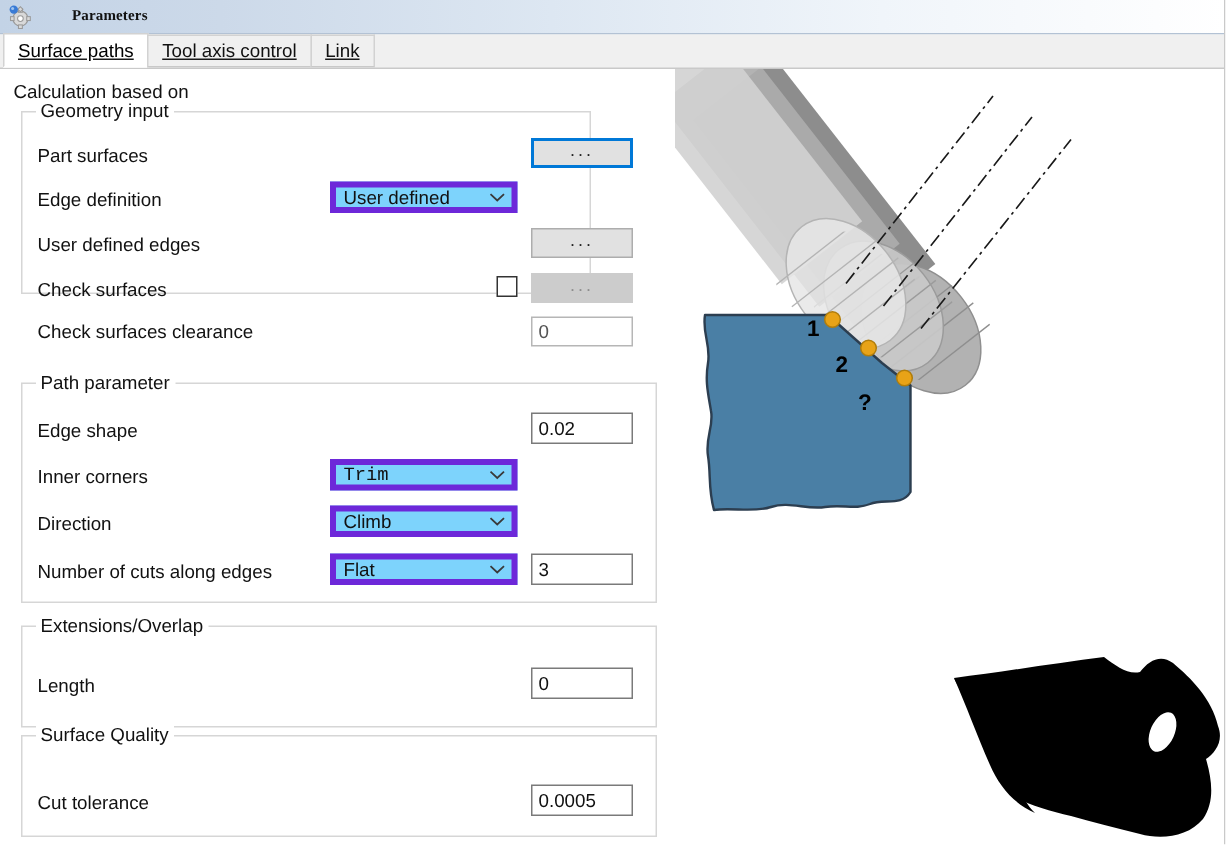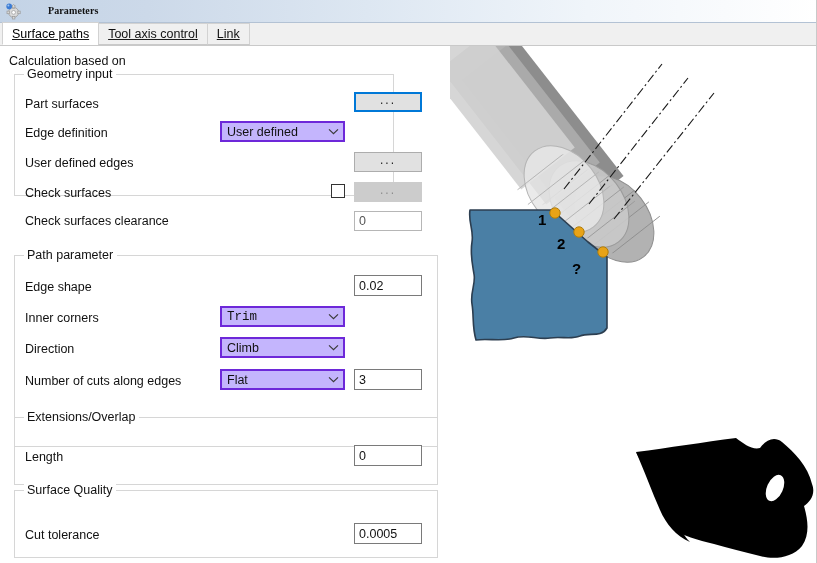--- a/index.html
+++ b/index.html
@@ -160,22 +160,22 @@
   }
   .btn.disabled {
     background: #cccccc;
     border: 1px solid #cccccc;
     color: #8d8d8d;
   }
 
   .combo {
     position: absolute;
     box-sizing: border-box;
-    background: #c4b5fd;
-    border: 2px solid #6d28d9;
+    background: #7dd3fc;
+    border: 4px solid #6d28d9;
     font-size: 12.5px;
     color: #111;
     display: flex;
     align-items: center;
     cursor: default;
   }
   .combo .combo-text {
     padding-left: 5px;
     flex: 1;
     white-space: nowrap;
@@ -293,21 +293,21 @@
       <div class="btn" style="left:339px; top:77px; width:68px; height:20px;">...</div>
 
       <div class="row-label" style="left:10px; top:111px;">Check surfaces</div>
       <div class="checkbox" style="left:316px; top:109px;"></div>
       <div class="btn disabled" style="left:339px; top:107px; width:68px; height:20px;">...</div>
 
       <div class="row-label" style="left:10px; top:139px;">Check surfaces clearance</div>
       <div class="textbox soft" style="left:339px; top:136px; width:68px; height:20px;">0</div>
     </div>
 
-    <div class="group" style="left:14px; top:209px; width:424px; height:192px;">
+    <div class="group" style="left:14px; top:209px; width:424px; height:147px;">
       <div class="group-title">Path parameter</div>
 
       <div class="row-label" style="left:10px; top:24px;">Edge shape</div>
       <div class="textbox" style="left:339px; top:19px; width:68px; height:21px;">0.02</div>
 
       <div class="row-label" style="left:10px; top:55px;">Inner corners</div>
       <div class="combo" style="left:205px; top:50px; width:125px; height:21px;font-family:Liberation Mono, monospace;">
         <span class="combo-text">Trim</span>
         <span class="chev">
           <svg width="11" height="7" viewBox="0 0 11 7">

